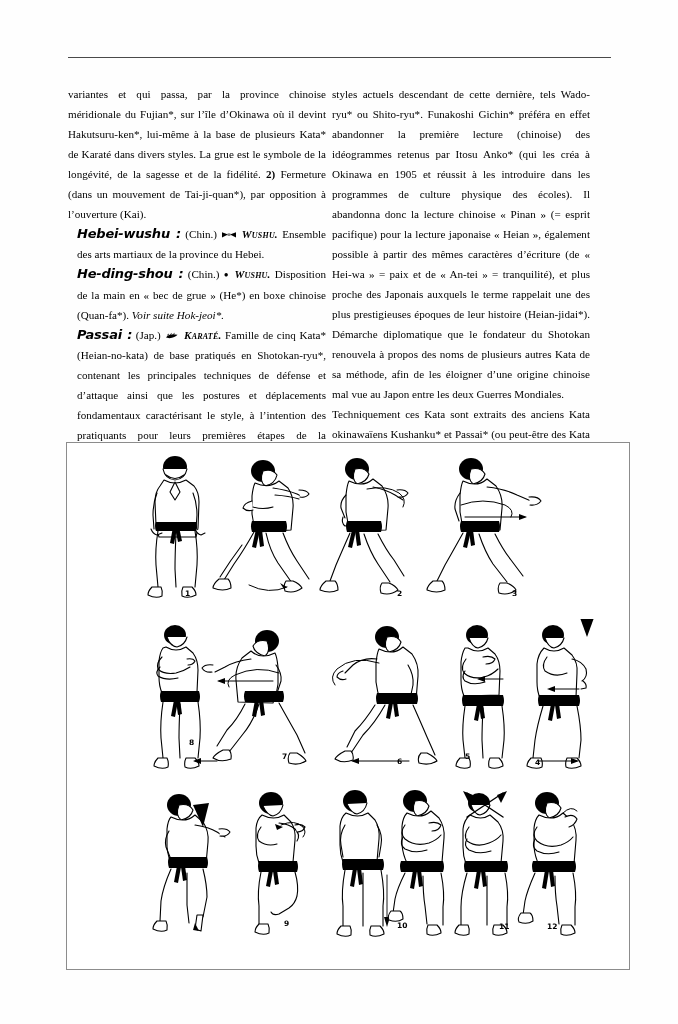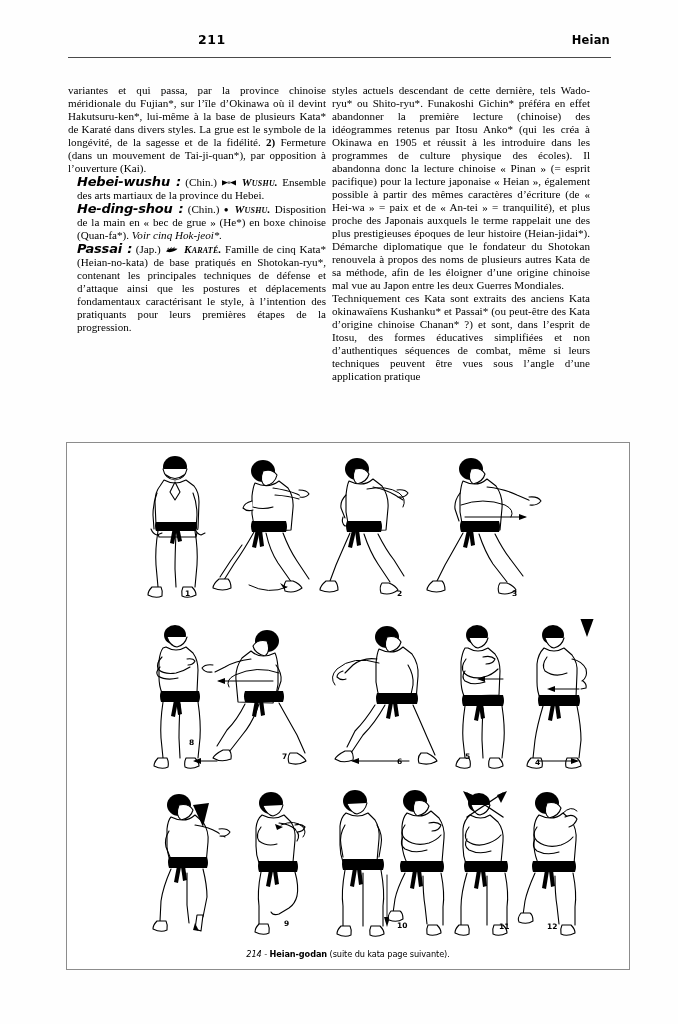--- a/index.html
+++ b/index.html
@@ -55,21 +55,21 @@
     height: 1px;
     background: #4a4a4a;
   }
 
   
   .col {
     position: absolute;
     top: 84px;
     width: 258px;
     font-size: 11.1px;
-    line-height: 13px;
+    line-height: 20px;
     text-align: justify;
     text-justify: inter-word;
     hyphens: manual;
   }
   .col-left  { left: 68px; }
   .col-right { left: 332px; }
 
   .col p {
     margin: 0 0 0 0;
     text-indent: 0;
@@ -155,36 +155,32 @@
     font-family: "DejaVu Sans", sans-serif;
     font-size: 7.5px;
     font-weight: bold;
   }
 </style>
 </head>
 <body>
 
 <div class="page">
 
-  <div class="running-head">
-    <span class="folio">211</span>
-    <span class="head-title">Heian</span>
-  </div>
   <div class="head-rule"></div>
 
   <div class="col col-left">
 
     <p class="para-cont"><span>variantes et qui passa, par la province chinoise méridionale du Fujian*, sur l’île d’Okinawa où il devint Hakutsuru-ken*, lui-même à la base de plusieurs Kata* de Karaté dans divers styles. La grue est le symbole de la longévité, de la sagesse et de la fidélité. </span><span class="bd">2)</span><span> Fermeture (dans un mouvement de Tai-ji-quan*), par opposition à l’ouverture (Kai).</span></p>
 
     <p class="entry"><span class="term">Hebei-wushu :</span> <span>(Chin.)</span> <span class="glyph-wushu"><svg width="16" height="8" viewBox="0 0 16 8">
             <path d="M1 1.2 L7 3.6 L1 6.4 Z M15 1.2 L9 3.6 L15 6.4 Z" fill="#000"></path>
             <path d="M6.6 3.0 L9.4 3.0 M6.6 4.2 L9.4 4.2" stroke="#000" stroke-width="0.7"></path>
           </svg></span> <span class="sc">Wushu.</span><span> Ensemble des arts martiaux de la province du Hebei.</span></p>
 
-    <p class="entry"><span class="term">He-ding-shou :</span> <span>(Chin.)</span> <span class="disc">●</span> <span class="sc">Wushu.</span><span> Disposition de la main en « bec de grue » (He*) en boxe chinoise (Quan-fa*). </span><span class="it">Voir cinq Hok-jeoi*.</span></p>
+    <p class="entry"><span class="term">He-ding-shou :</span> <span>(Chin.)</span> <span class="disc">●</span> <span class="sc">Wushu.</span><span> Disposition de la main en « bec de grue » (He*) en boxe chinoise (Quan-fa*). </span><span class="it">Voir suite Hok-jeoi*.</span></p>
 
 
     <p class="entry"><span class="term">Passai :</span> <span>(Jap.)</span> <span class="glyph-karate"><svg width="16" height="8" viewBox="0 0 16 8">
             <path d="M2 5.4 C4 2.2, 9 1.4, 13.5 2.8 C12 4.4, 9 5.8, 5.5 6.2 Z" fill="#000"></path>
             <path d="M3.2 3.2 L5 2.0 M6.2 2.6 L7.6 1.4 M9.2 2.3 L10.6 1.3" stroke="#000" stroke-width="0.8"></path>
           </svg></span> <span class="sc">Karaté.</span><span> Famille de cinq Kata* (Heian-no-kata) de base pratiqués en Shotokan-ryu*, contenant les principales techniques de défense et d’attaque ainsi que les postures et déplacements fondamentaux caractérisant le style, à l’intention des pratiquants pour leurs premières étapes de la progression.</span></p>
 
   </div>
 
   <div class="col col-right">
@@ -509,16 +505,15 @@
             </g>
           </g>
           <text class="step-num" x="217" y="143">9</text>
           <text class="step-num" x="330" y="145">10</text>
           <text class="step-num" x="432" y="146">11</text>
           <text class="step-num" x="480" y="146">12</text>
         </svg>
       </div>
     </div>
 
-    <div class="fig-caption"><span class="cap-num">214 - </span><span class="cap-name">Heian-godan</span><span class="cap-note"> (suite du kata page suivante).</span></div>
   </div>
 
 </div>
 
 </body></html>

